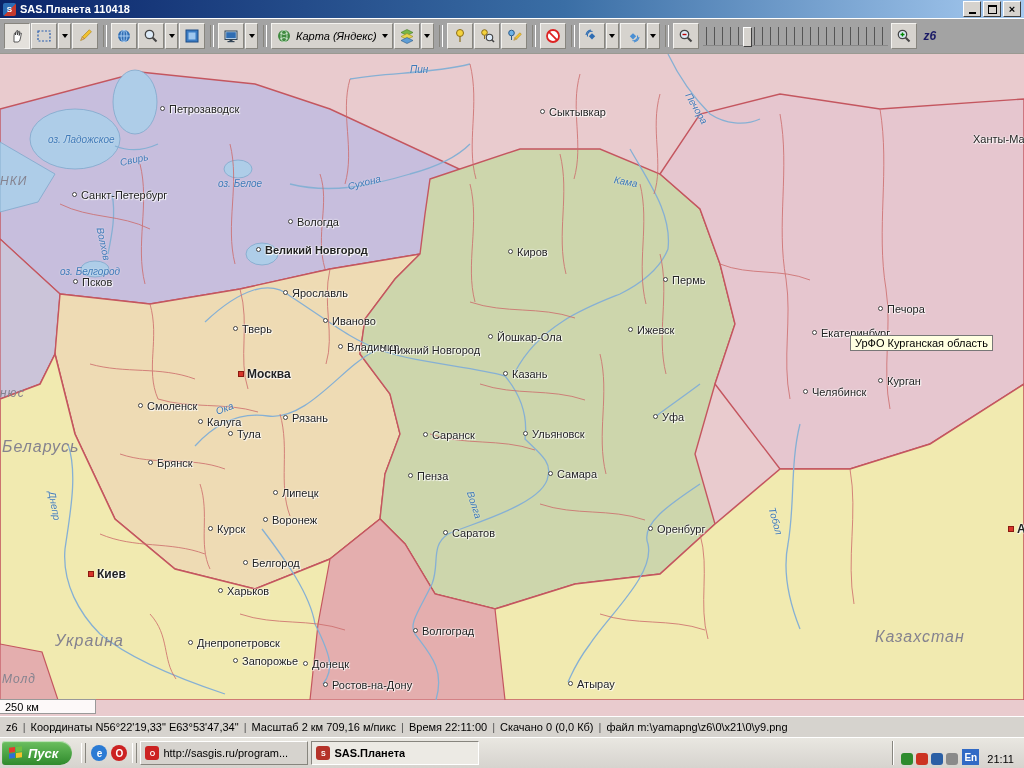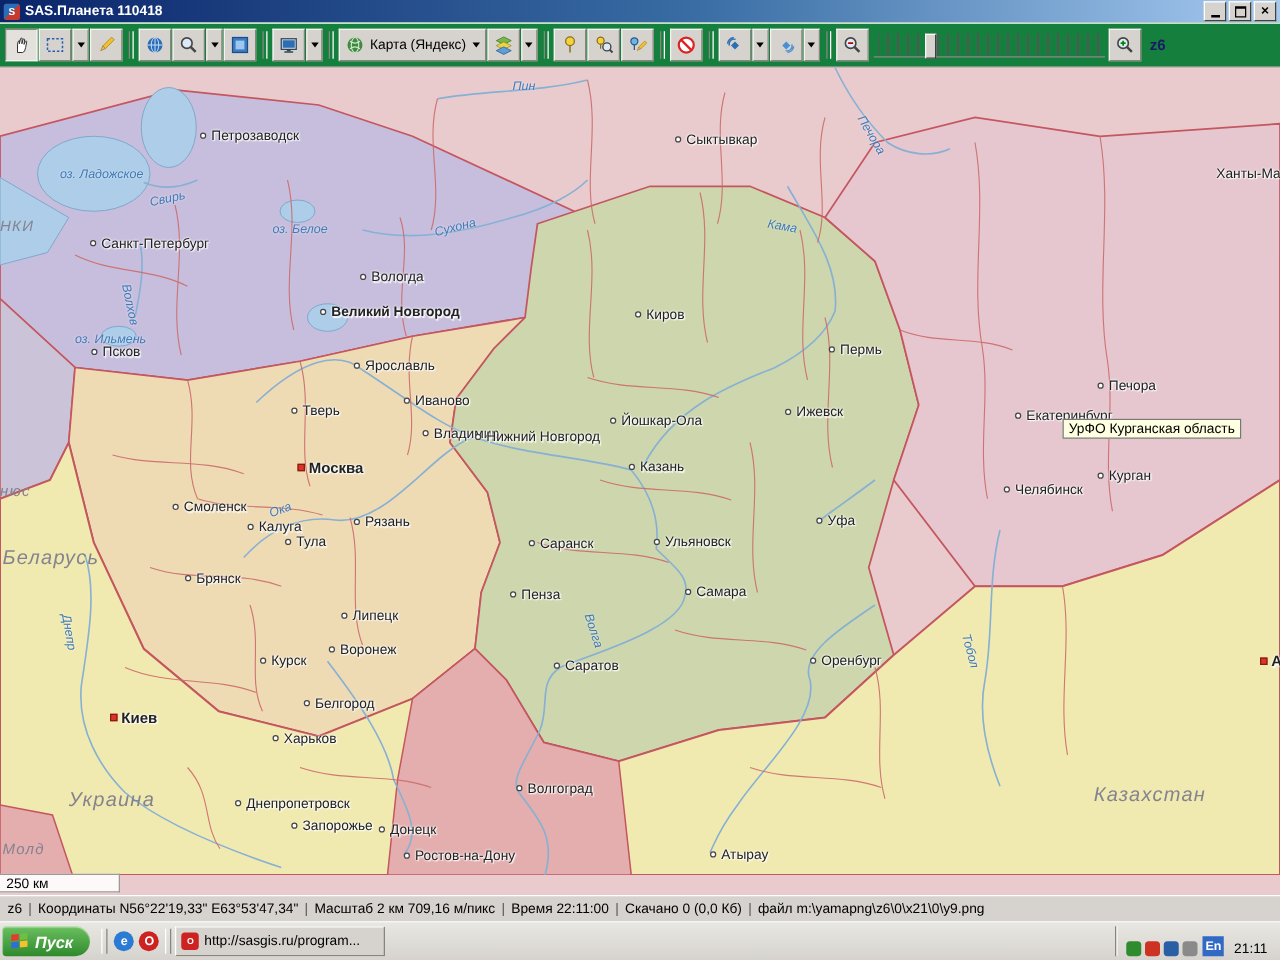--- a/index.html
+++ b/index.html
@@ -19,22 +19,22 @@
   .glyph-min{width:7px;height:2px;background:#000;margin-top:7px;}
   .glyph-max{width:7px;height:6px;border:1px solid #000;border-top-width:2px;}
   .glyph-close{font-size:11px;}
 
   
   .menubar{height:20px;background:#d6d3ce;display:flex;align-items:center;font-size:11px;color:#000;
     border-bottom:1px solid #fff;flex:none;padding-left:2px;}
   .menu-item{padding:2px 7px;white-space:nowrap;}
 
   
-  .toolbar{height:34px;background:#15803d;display:flex;align-items:center;padding:0 4px;flex:none;
-    border-top:1px solid #fff;border-bottom:1px solid #9a9a92;}
+  .toolbar{height:34px;background:#a3a3a3;display:flex;align-items:center;padding:0 4px;flex:none;
+    border-top:1px solid #fff;border-bottom:1px solid #9a9a92;font-style:italic;}
   .tbtn{width:24px;height:24px;flex:none;display:flex;align-items:center;justify-content:center;
     background:#d6d3ce;border:1px solid;border-color:#f4f3f0 #87857e #87857e #f4f3f0;margin-right:1px;}
   .tbtn.pressed{border-color:#87857e #f4f3f0 #f4f3f0 #87857e;background:#e4e1dc;}
   .drop{width:11px;height:24px;flex:none;display:flex;align-items:center;justify-content:center;
     border:1px solid;border-color:#f4f3f0 #87857e #87857e #f4f3f0;margin-right:1px;background:#d6d3ce;}
   .drop i{border-left:3px solid transparent;border-right:3px solid transparent;border-top:4px solid #000;}
   .tsep{width:2px;height:22px;border-left:1px solid #87857e;border-right:1px solid #fff;margin:0 4px;flex:none;}
   .combo{height:24px;display:flex;align-items:center;padding:0 4px;font-size:11px;background:#d6d3ce;
     border:1px solid;border-color:#f4f3f0 #87857e #87857e #f4f3f0;margin-right:1px;white-space:nowrap;}
   .combo .lbl{margin:0 5px 0 4px;}
@@ -400,21 +400,21 @@
         <span class="city dot" style="left: 323px; top: 631px;">Ростов-на-Дону</span>
         <span class="city dot" style="left: 568px; top: 630px;">Атырау</span>
         <span class="city square" style="left: 1008px; top: 475px;">А</span>
         <span class="wlabel" style="left: 410px; top: 10px;">Пин</span>
         <span class="wlabel" style="left: 688px; top: 34px; transform: rotate(60deg);">Печора</span>
         <span class="wlabel" style="left: 120px; top: 103px; transform: rotate(-12deg);">Свирь</span>
         <span class="wlabel" style="left: 48px; top: 80px;">оз. Ладожское</span>
         <span class="wlabel" style="left: 218px; top: 124px;">оз. Белое</span>
         <span class="wlabel" style="left: 348px; top: 127px; transform: rotate(-14deg);">Сухона</span>
         <span class="wlabel" style="left: 614px; top: 120px; transform: rotate(10deg);">Кама</span>
-        <span class="wlabel" style="left: 60px; top: 212px;">оз. Ильмень</span>
+        <span class="wlabel" style="left: 60px; top: 212px;">оз. Белгород</span>
         <span class="wlabel" style="left: 100px; top: 168px; transform: rotate(78deg);">Волхов</span>
         <span class="wlabel" style="left: 216px; top: 352px; transform: rotate(-20deg);">Ока</span>
         <span class="wlabel" style="left: 52px; top: 432px; transform: rotate(80deg);">Днепр</span>
         <span class="wlabel" style="left: 470px; top: 432px; transform: rotate(72deg);">Волга</span>
         <span class="wlabel" style="left: 772px; top: 448px; transform: rotate(75deg);">Тобол</span>
         <span class="area country" style="left: 55px; top: 578px;">Украина</span>
         <span class="area country" style="left: 862px; top: 574px; margin-left: 13px;">Казахстан</span>
         <span class="area country" style="left: 2px; top: 384px;">Беларусь</span>
         <span class="area edge" style="left: 0px; top: 120px;">НКИ</span>
         <span class="area edge" style="left: 0px; top: 332px;">нюс</span>
@@ -456,20 +456,24 @@
     <span style="display:flex;align-items:center;">
         <span class="qlicon" style="background: rgb(43, 123, 212);">e</span>
         <span class="qlicon" style="background: rgb(204, 34, 34);">O</span>
       </span>
     <span class="tb-handle"></span>
     <div class="tasks">
         <div class="task">
           <span class="ticon" style="background: rgb(204, 34, 34);">O</span>
           <span class="tlabel">http://sasgis.ru/program...</span>
         </div>
+        <div class="task active">
+          <span class="ticon" style="background: rgb(181, 51, 42);">S</span>
+          <span class="tlabel">SAS.Планета</span>
+        </div>
       </div>
     <div class="tray">
       <span style="display:flex;gap:3px;align-items:center;">
           <span class="trayicon" style="background: rgb(46, 139, 46);"></span>
           <span class="trayicon" style="background: rgb(204, 51, 34);"></span>
           <span class="trayicon" style="background: rgb(43, 95, 165);"></span>
           <span class="trayicon" style="background: rgb(138, 138, 138);"></span>
         </span>
       <span class="lang-badge">En</span>
       <span class="clock">21:11</span>

